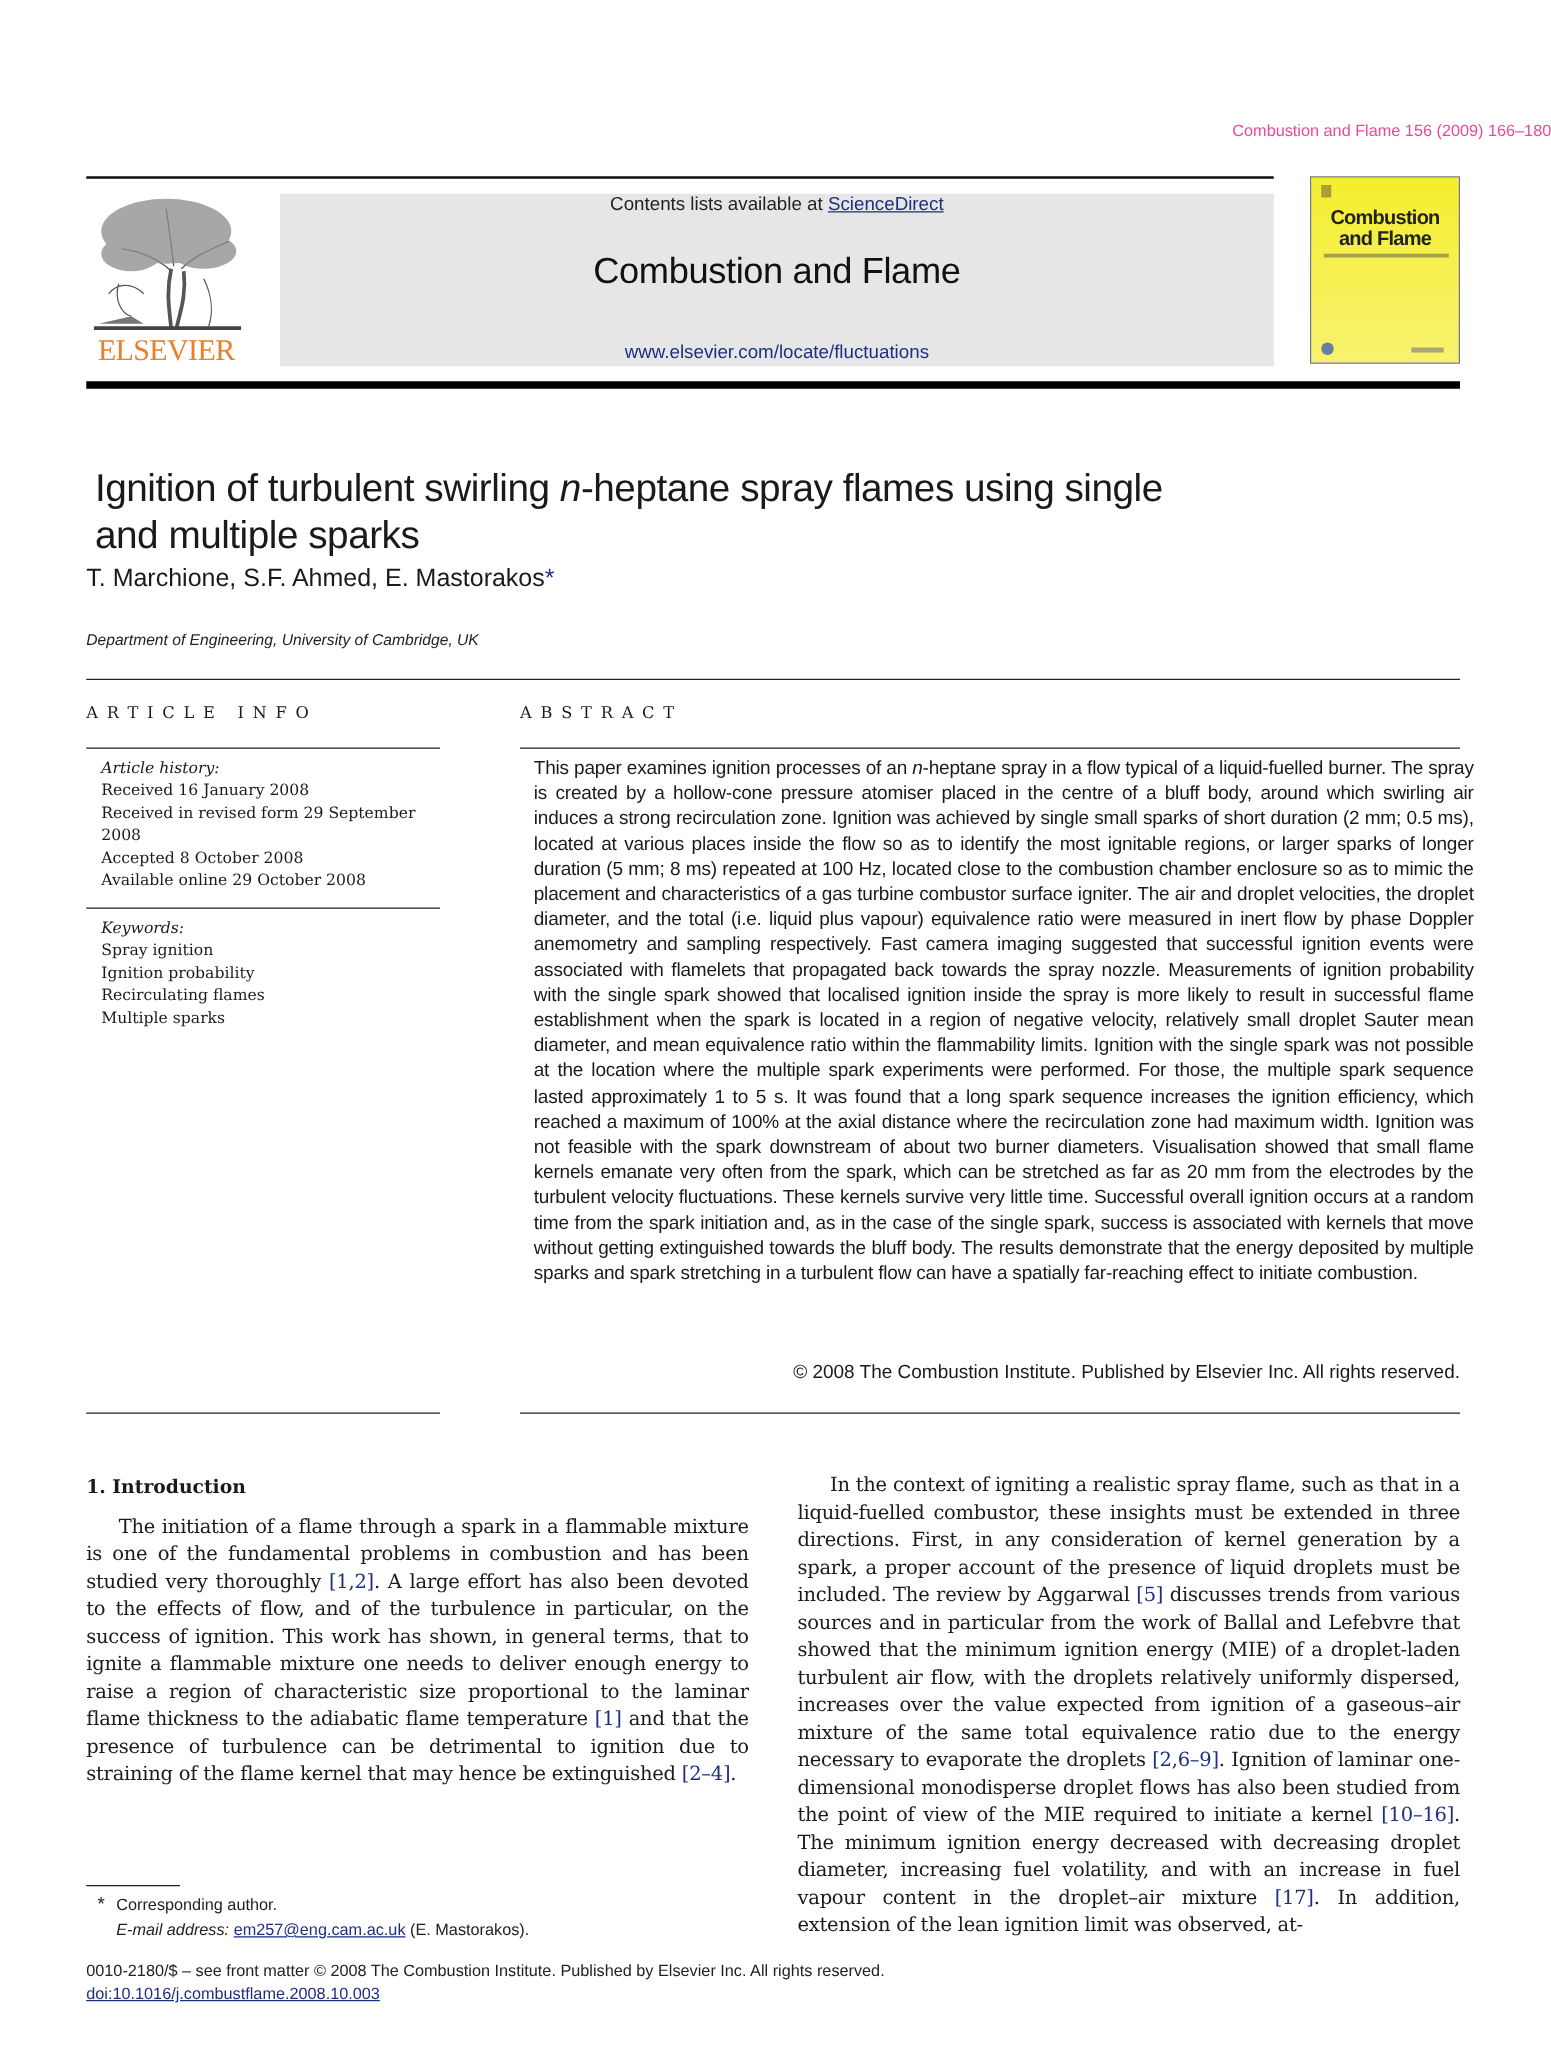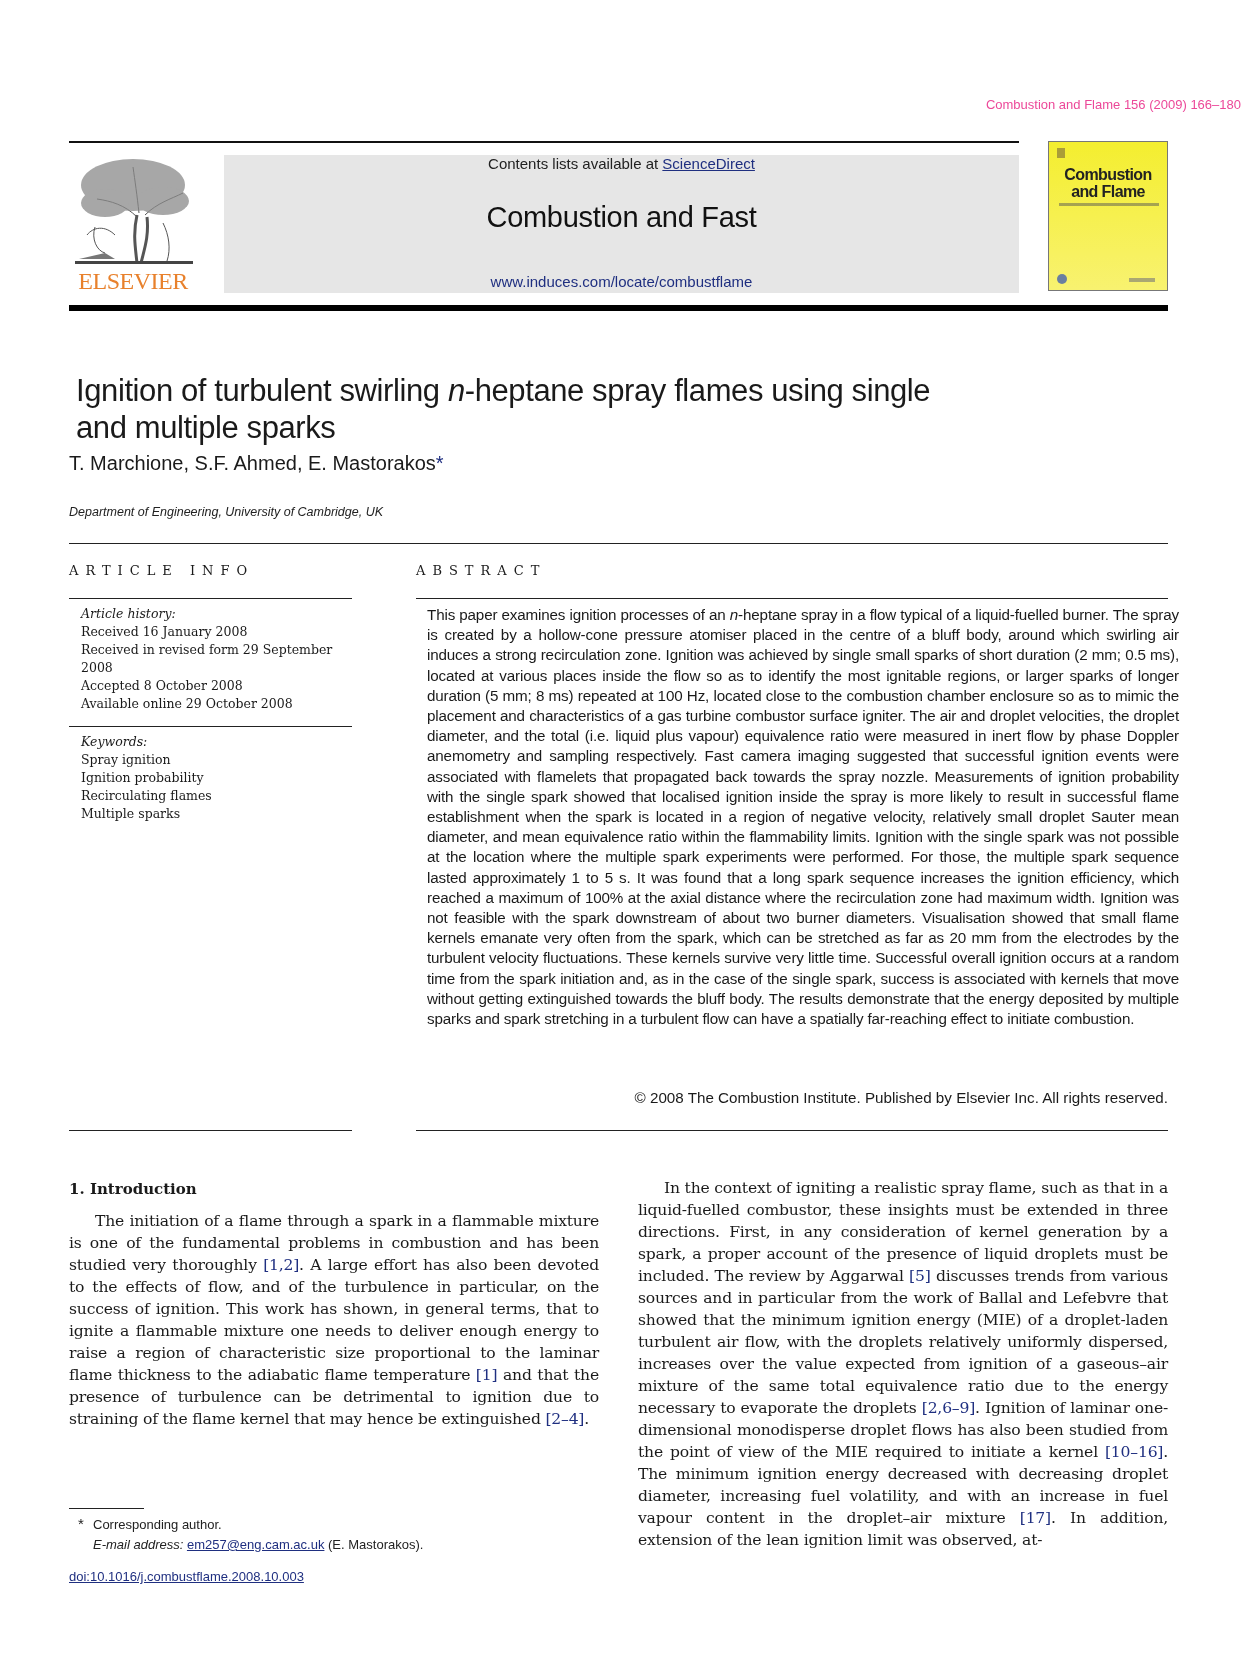--- a/index.html
+++ b/index.html
@@ -80,22 +80,22 @@
     <rect x="0" y="106" width="118" height="3" fill="#444"></rect>
     <path d="M4 104 L30 98 L40 104 Z" fill="#777"></path>
   </svg>
   <div id="elsevier-word">ELSEVIER</div>
 </div>
 
 <div id="banner" class="abs">
   <div id="contents-line">
     <span>Contents lists available at </span><span class="link">ScienceDirect</span>
   </div>
-  <div id="journal-name">Combustion and Fast</div>
-  <div id="journal-url">www.induces.com/locate/combustflame</div>
+  <div id="journal-name">Combustion and Flame</div>
+  <div id="journal-url">www.elsevier.com/locate/fluctuations</div>
 </div>
 
 <div id="cover" class="abs">
   <div id="cover-logo-mini"></div>
   <div id="cover-title">
     <div>Combustion</div>
     <div>and Flame</div>
   </div>
   <div id="cover-sub"></div>
   <div id="cover-seal"></div>
@@ -140,14 +140,15 @@
 
 <div id="col-right" class="abs body-col"><span>In the context of igniting a realistic spray flame, such as that in a liquid-fuelled combustor, these insights must be extended in three directions. First, in any consideration of kernel generation by a spark, a proper account of the presence of liquid droplets must be included. The review by Aggarwal </span><span class="ref">[5]</span><span> discusses trends from various sources and in particular from the work of Ballal and Lefebvre that showed that the minimum ignition energy (MIE) of a droplet-laden turbulent air flow, with the droplets relatively uniformly dispersed, increases over the value expected from ignition of a gaseous–air mixture of the same total equivalence ratio due to the energy necessary to evaporate the droplets </span><span class="ref">[2,6–9]</span><span>. Ignition of laminar one-dimensional monodisperse droplet flows has also been studied from the point of view of the MIE required to initiate a kernel </span><span class="ref">[10–16]</span><span>. The minimum ignition energy decreased with decreasing droplet diameter, increasing fuel volatility, and with an increase in fuel vapour content in the droplet–air mixture </span><span class="ref">[17]</span><span>. In addition, extension of the lean ignition limit was observed, at-</span></div>
 
 <div id="fn-rule" class="abs"></div>
 <div id="footnote" class="abs">
   <div><span class="ast">*</span><span>Corresponding author.</span></div>
   <div class="ind"><i>E-mail address: </i><span class="link">em257@eng.cam.ac.uk</span><span> (E. Mastorakos).</span></div>
 </div>
 
 <div id="front-matter" class="abs">
+  <div>0010-2180/$ – see front matter  © 2008 The Combustion Institute. Published by Elsevier Inc. All rights reserved.</div>
   <div class="link">doi:10.1016/j.combustflame.2008.10.003</div>
 </div>
 
 </body></html>

